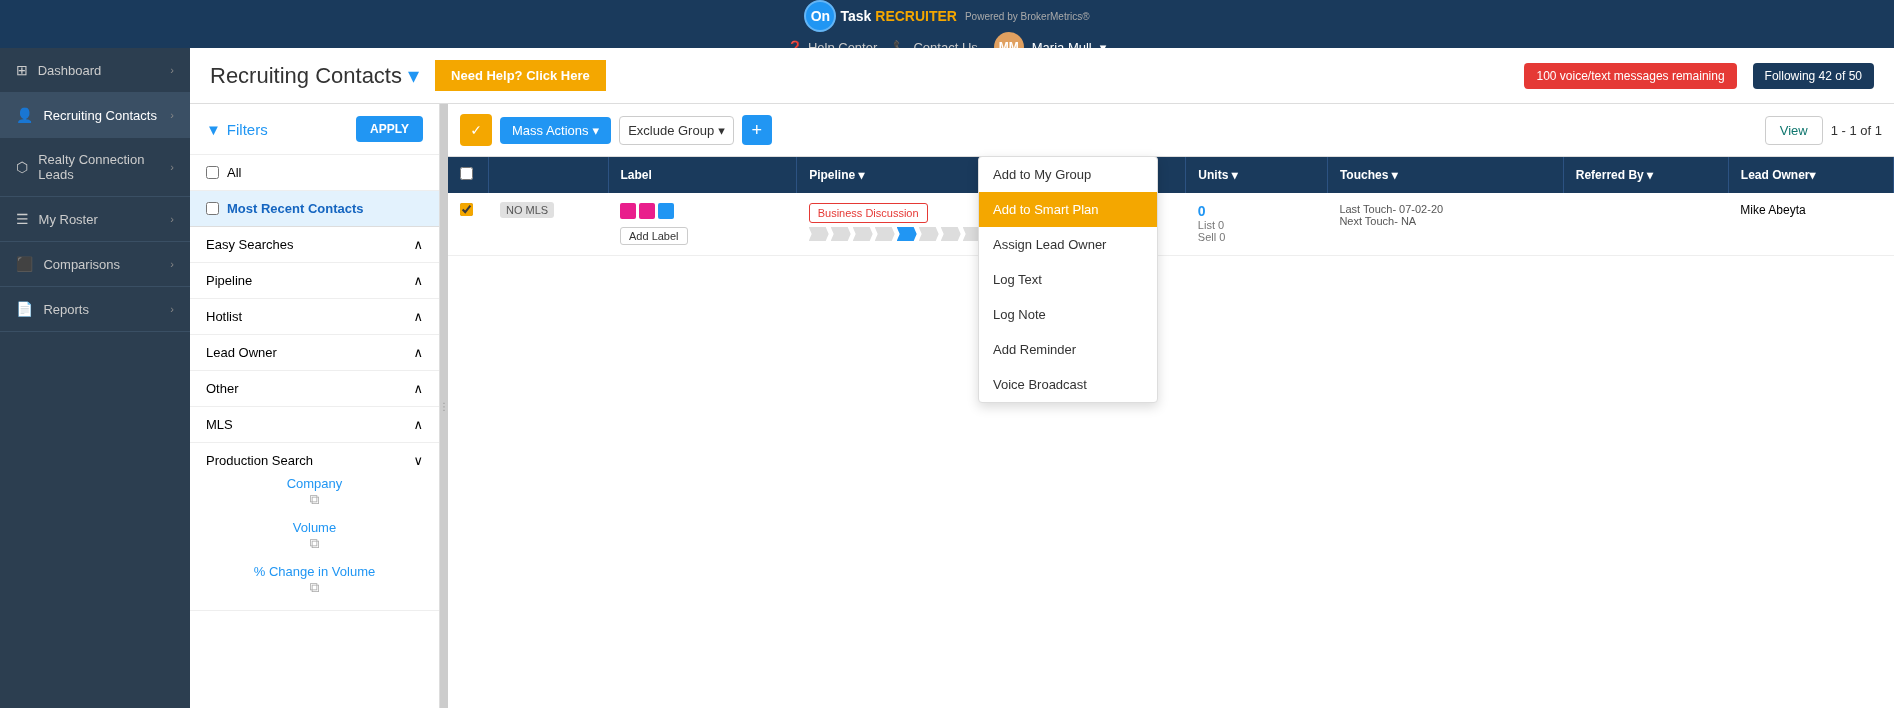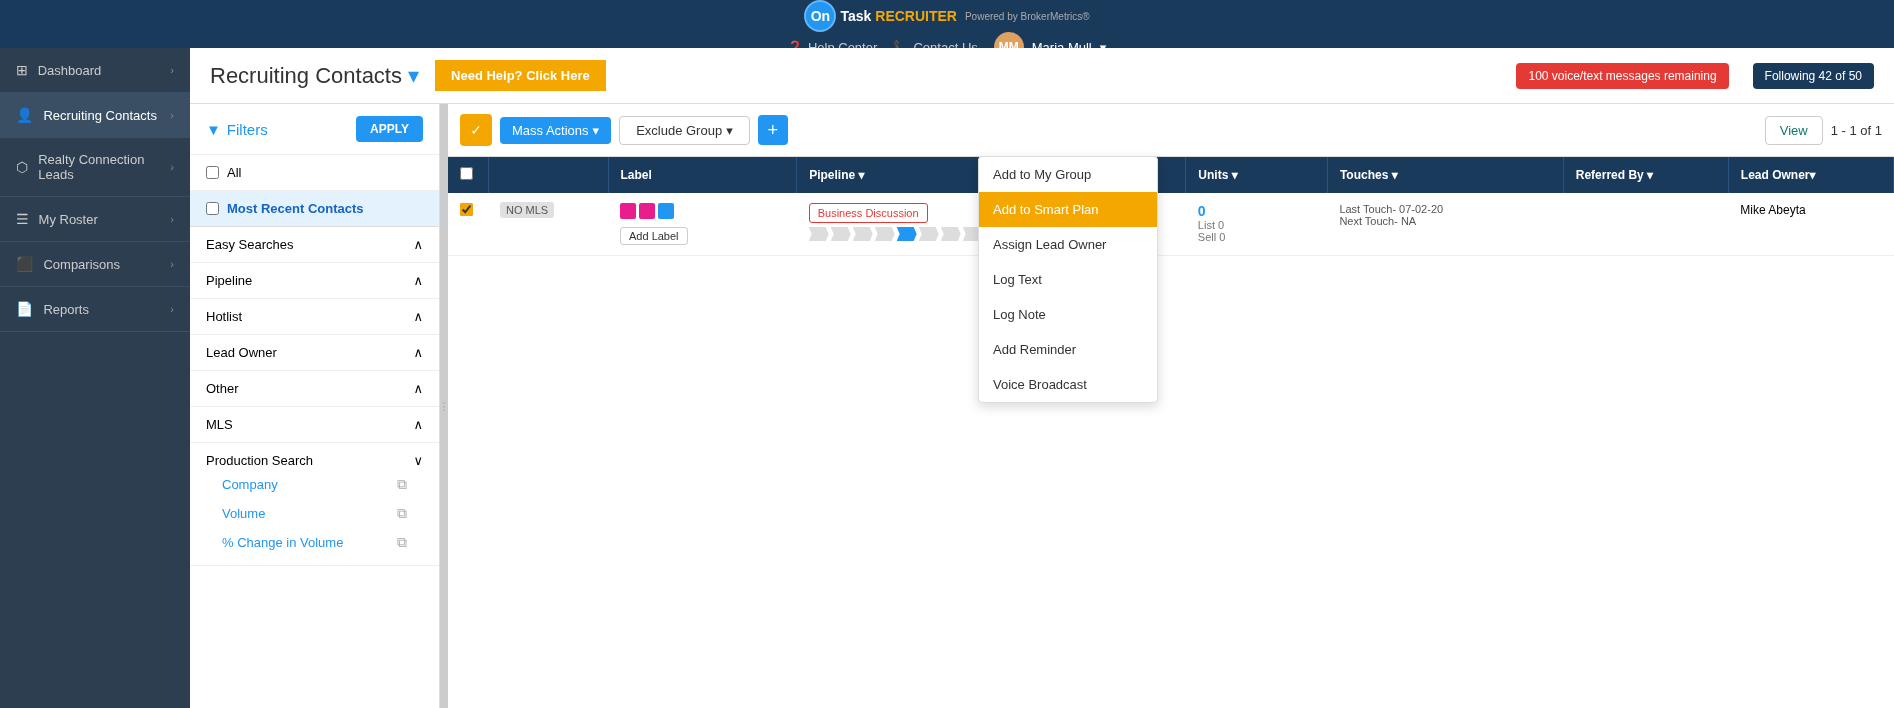--- a/index.html
+++ b/index.html
@@ -115,21 +115,21 @@
       padding: 8px 16px;
       border-radius: 0;
       cursor: pointer;
       font-size: 13px;
       font-weight: bold;
     }
     .header-right-badges {
       margin-left: auto;
       display: flex;
       align-items: center;
-      gap: 24px;
+      gap: 16px;
     }
     .badge-red {
       background: #e53935;
       color: white;
       padding: 6px 12px;
       border-radius: 4px;
       font-size: 12px;
     }
     .badge-blue {
       background: #1a3a5c;
@@ -216,20 +216,21 @@
       justify-content: space-between;
       cursor: pointer;
     }
     .filter-sub-item {
       padding: 8px 16px 4px 16px;
       color: #2196F3;
       display: flex;
       align-items: center;
       justify-content: space-between;
       cursor: pointer;
+      flex-direction: column;
     }
     .filter-copy-icon { color: #aaa; font-size: 14px; }
 
     
     .table-area {
       flex: 1;
       display: flex;
       flex-direction: column;
       overflow: hidden;
       position: relative;
@@ -256,21 +257,21 @@
       border: none;
       padding: 6px 12px;
       border-radius: 4px;
       cursor: pointer;
       font-size: 13px;
       display: flex; align-items: center; gap: 4px;
     }
     .exclude-group-btn {
       background: white;
       border: 1px solid #ccc;
-      padding: 6px 16px;
+      padding: 6px 8px;
       border-radius: 4px;
       cursor: pointer;
       font-size: 13px;
       display: flex; align-items: center; gap: 4px;
       color: #333;
     }
     .add-btn {
       background: #2196F3;
       color: white;
       border: none;

